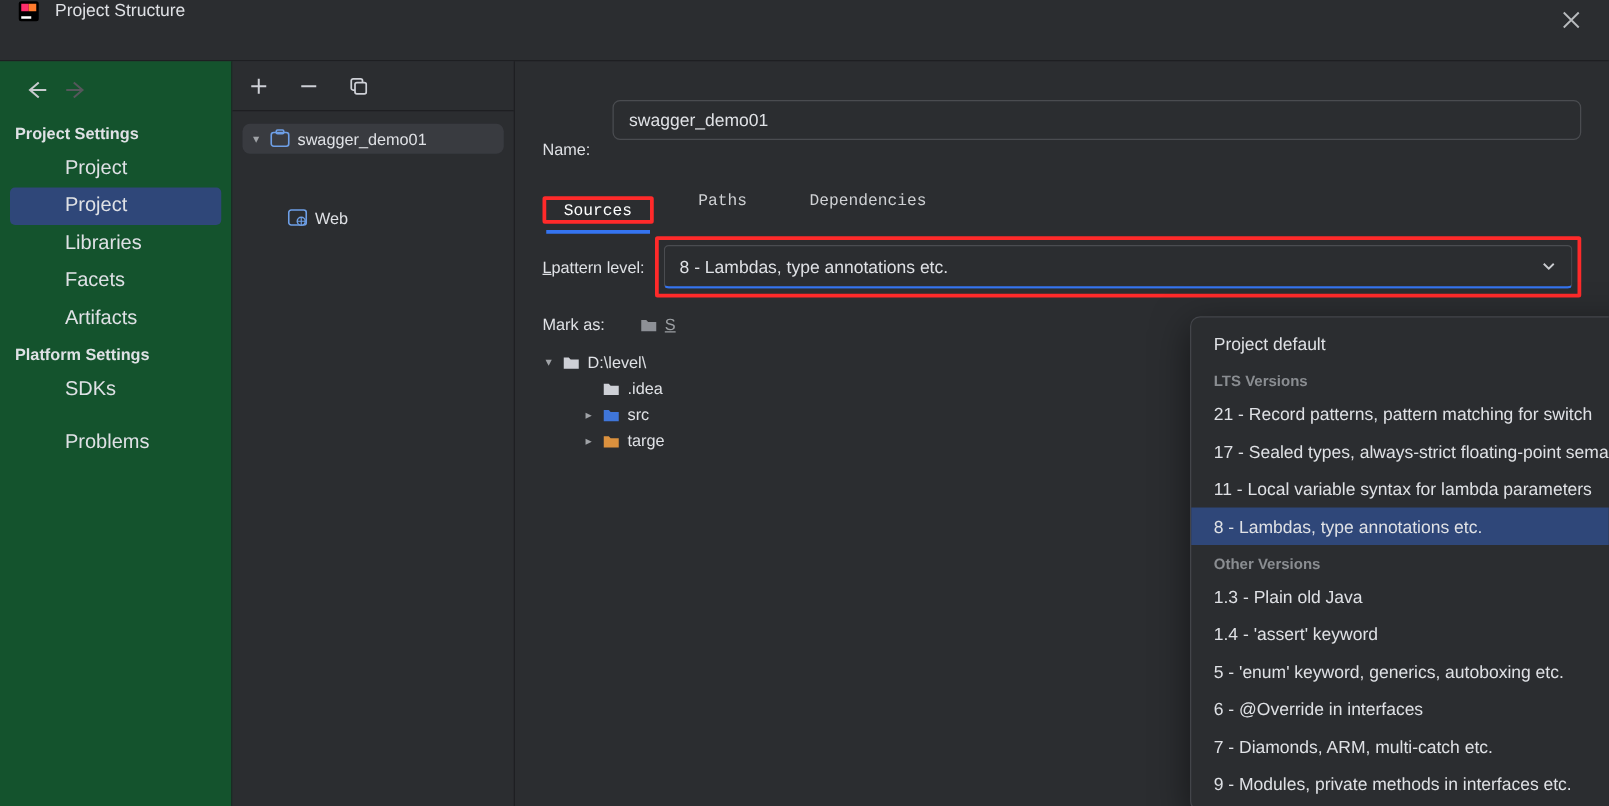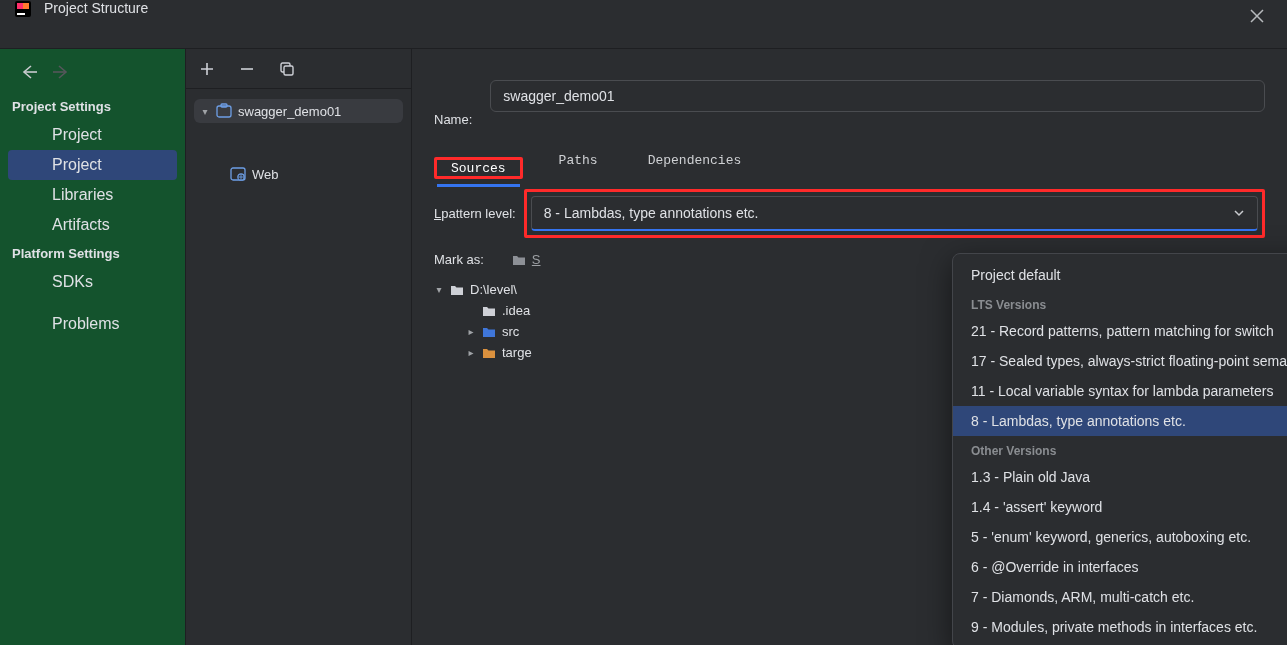--- a/index.html
+++ b/index.html
@@ -256,20 +256,21 @@
             <path d="M7 1 L14 7 L7 13" stroke="#55575b" stroke-width="1.6" fill="none"></path>
             <path d="M14 7 H1" stroke="#55575b" stroke-width="1.6"></path>
           </svg>
       </span>
     </div>
 
     <div class="group-title">Project Settings</div>
     <div class="nav-item">Project</div>
     <div class="nav-item selected">Project</div>
     <div class="nav-item">Libraries</div>
+    <div class="nav-item">Facets</div>
     <div class="nav-item">Artifacts</div>
 
     <div class="group-title">Platform Settings</div>
     <div class="nav-item">SDKs</div>
 
     <div style="height:12px"></div>
     <div class="nav-item">Problems</div>
   </div>
 
   <div class="tree-panel">

